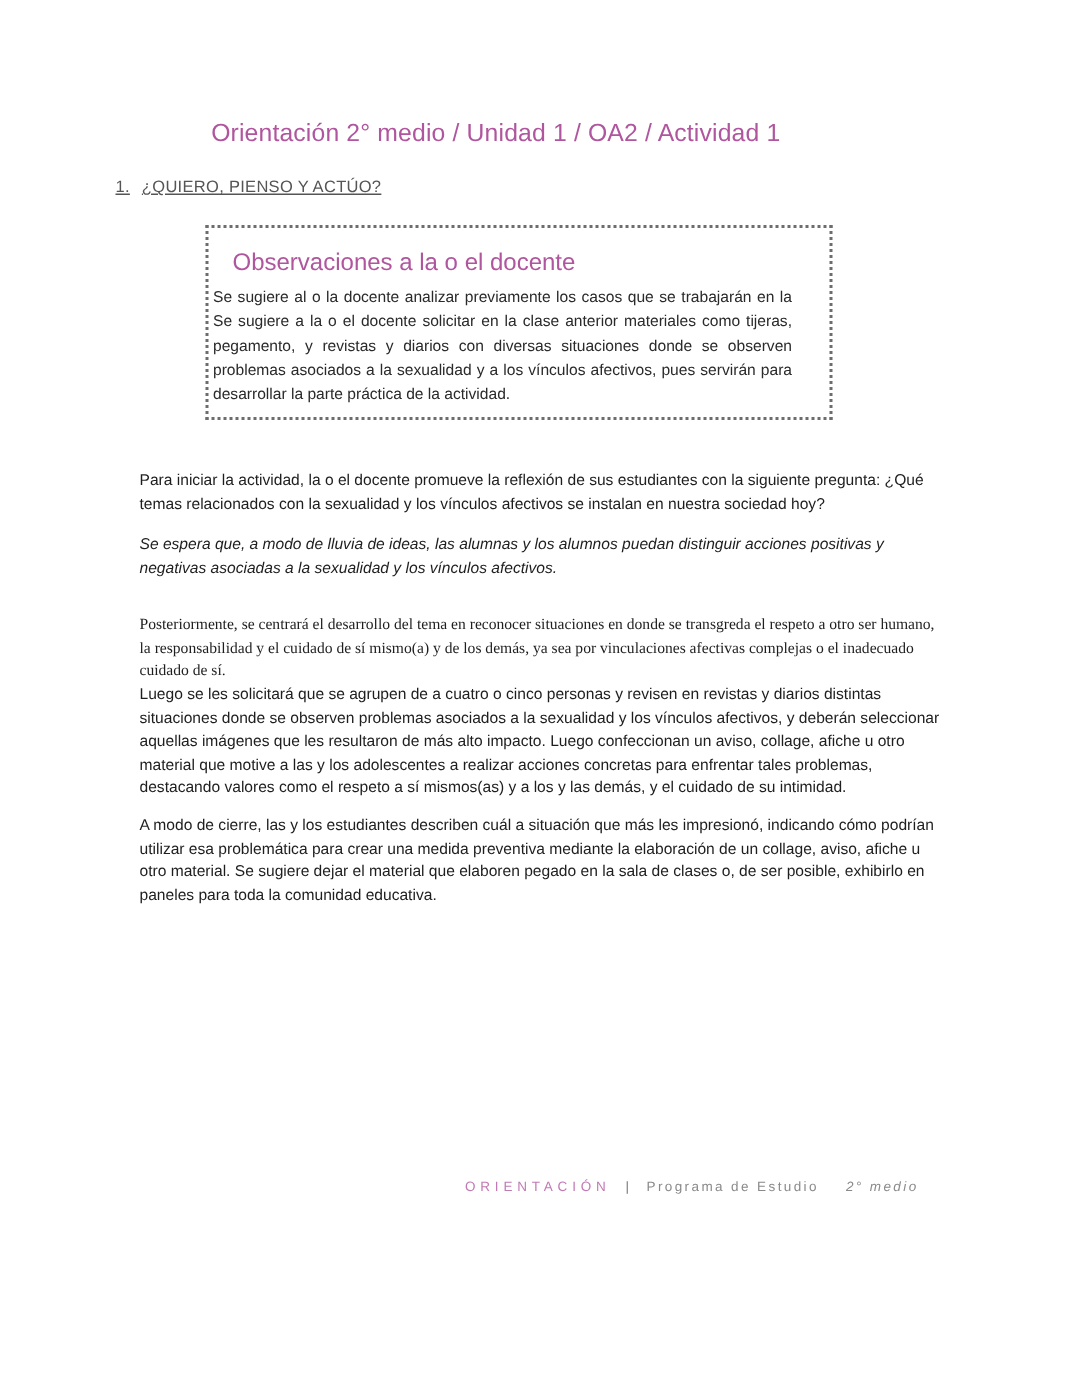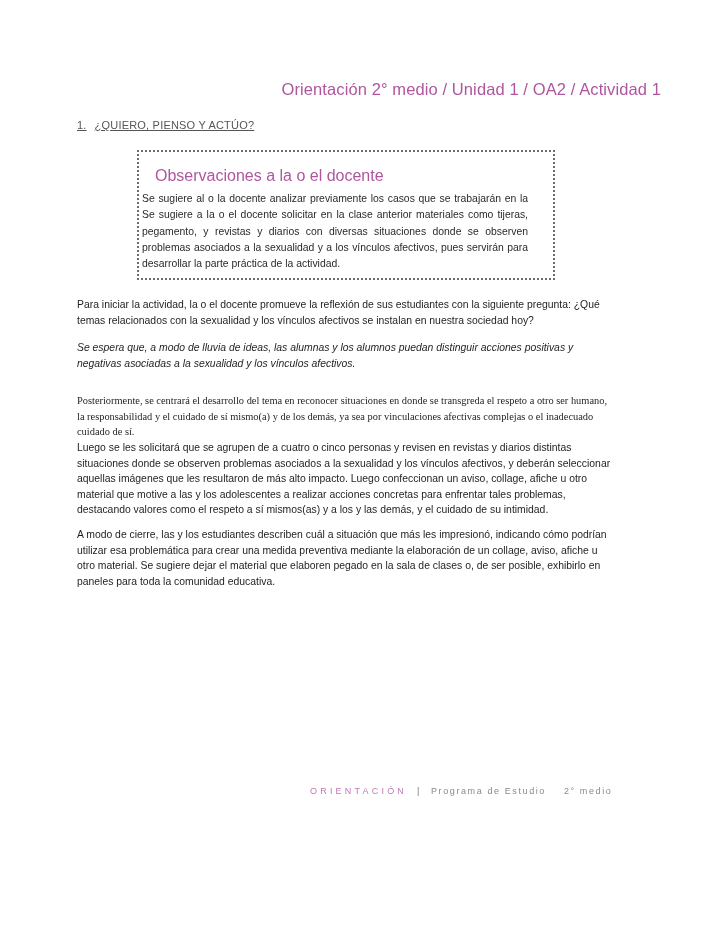--- a/index.html
+++ b/index.html
@@ -1,37 +1,37 @@
 <!DOCTYPE html>
 <html><head>
 <meta charset="utf-8">
 <style>
   html, body { margin: 0; padding: 0; background: #ffffff; }
   body { width: 720px; height: 932px; position: relative; overflow: hidden;
          font-family: "Liberation Sans", sans-serif; color: #1a1a1a; }
-  .title { position: absolute; left: 0; width: 661px; top: 80px; text-align: right;
+  .title { position: absolute; left: 0; width: 661px; top: 80px; text-align: center;
            font-size: 16.5px; color: #b0569e; letter-spacing: 0.1px; }
   .section { position: absolute; left: 77px; top: 119px; font-size: 11px; color: #555; letter-spacing: 0.2px; text-decoration: underline; }
   .section .num { margin-right: 8px; }
   .obs-box { position: absolute; left: 137px; top: 150px; width: 418px; height: 130px;
              border: 2px dotted #6d6d6d; box-sizing: border-box; }
   .obs-title { position: absolute; left: 16px; top: 15px; font-size: 16px; color: #b0569e; }
   .obs-body { position: absolute; left: 3px; top: 39px; width: 386px; font-size: 10.4px;
               line-height: 16.3px; color: #2a2a2a; text-align: justify; }
   .para { position: absolute; left: 77px; width: 540px; font-size: 10.4px; line-height: 15.5px;
-          color: #1e1e1e; margin: 0; }
+          color: #1e1e1e; margin: 16px; }
   .p1 { top: 297px; }
   .p2 { top: 340px; font-style: italic; }
   .p3 { top: 393px; font-family: Liberation Serif, serif; }
   .p4 { top: 440px; }
   .p5 { top: 527px; }
   .footer { position: absolute; left: 310px; top: 786px; font-size: 9px; color: #8a8a8a; letter-spacing: 1.6px; }
   .footer .brand { color: #c27ab4; letter-spacing: 3.2px; }
   .footer .sep { margin: 0 10px; color: #777; }
-  .footer .level { margin-left: 18px; }
+  .footer .level { margin-left: 18px; font-style: italic; }
 </style>
 </head>
 <body>
 
 <div class="title">Orientación 2° medio / Unidad 1 / OA2 / Actividad 1</div>
 
 <div class="section">
   <span class="num">1.</span><span>¿QUIERO, PIENSO Y ACTÚO?</span>
 </div>
 

